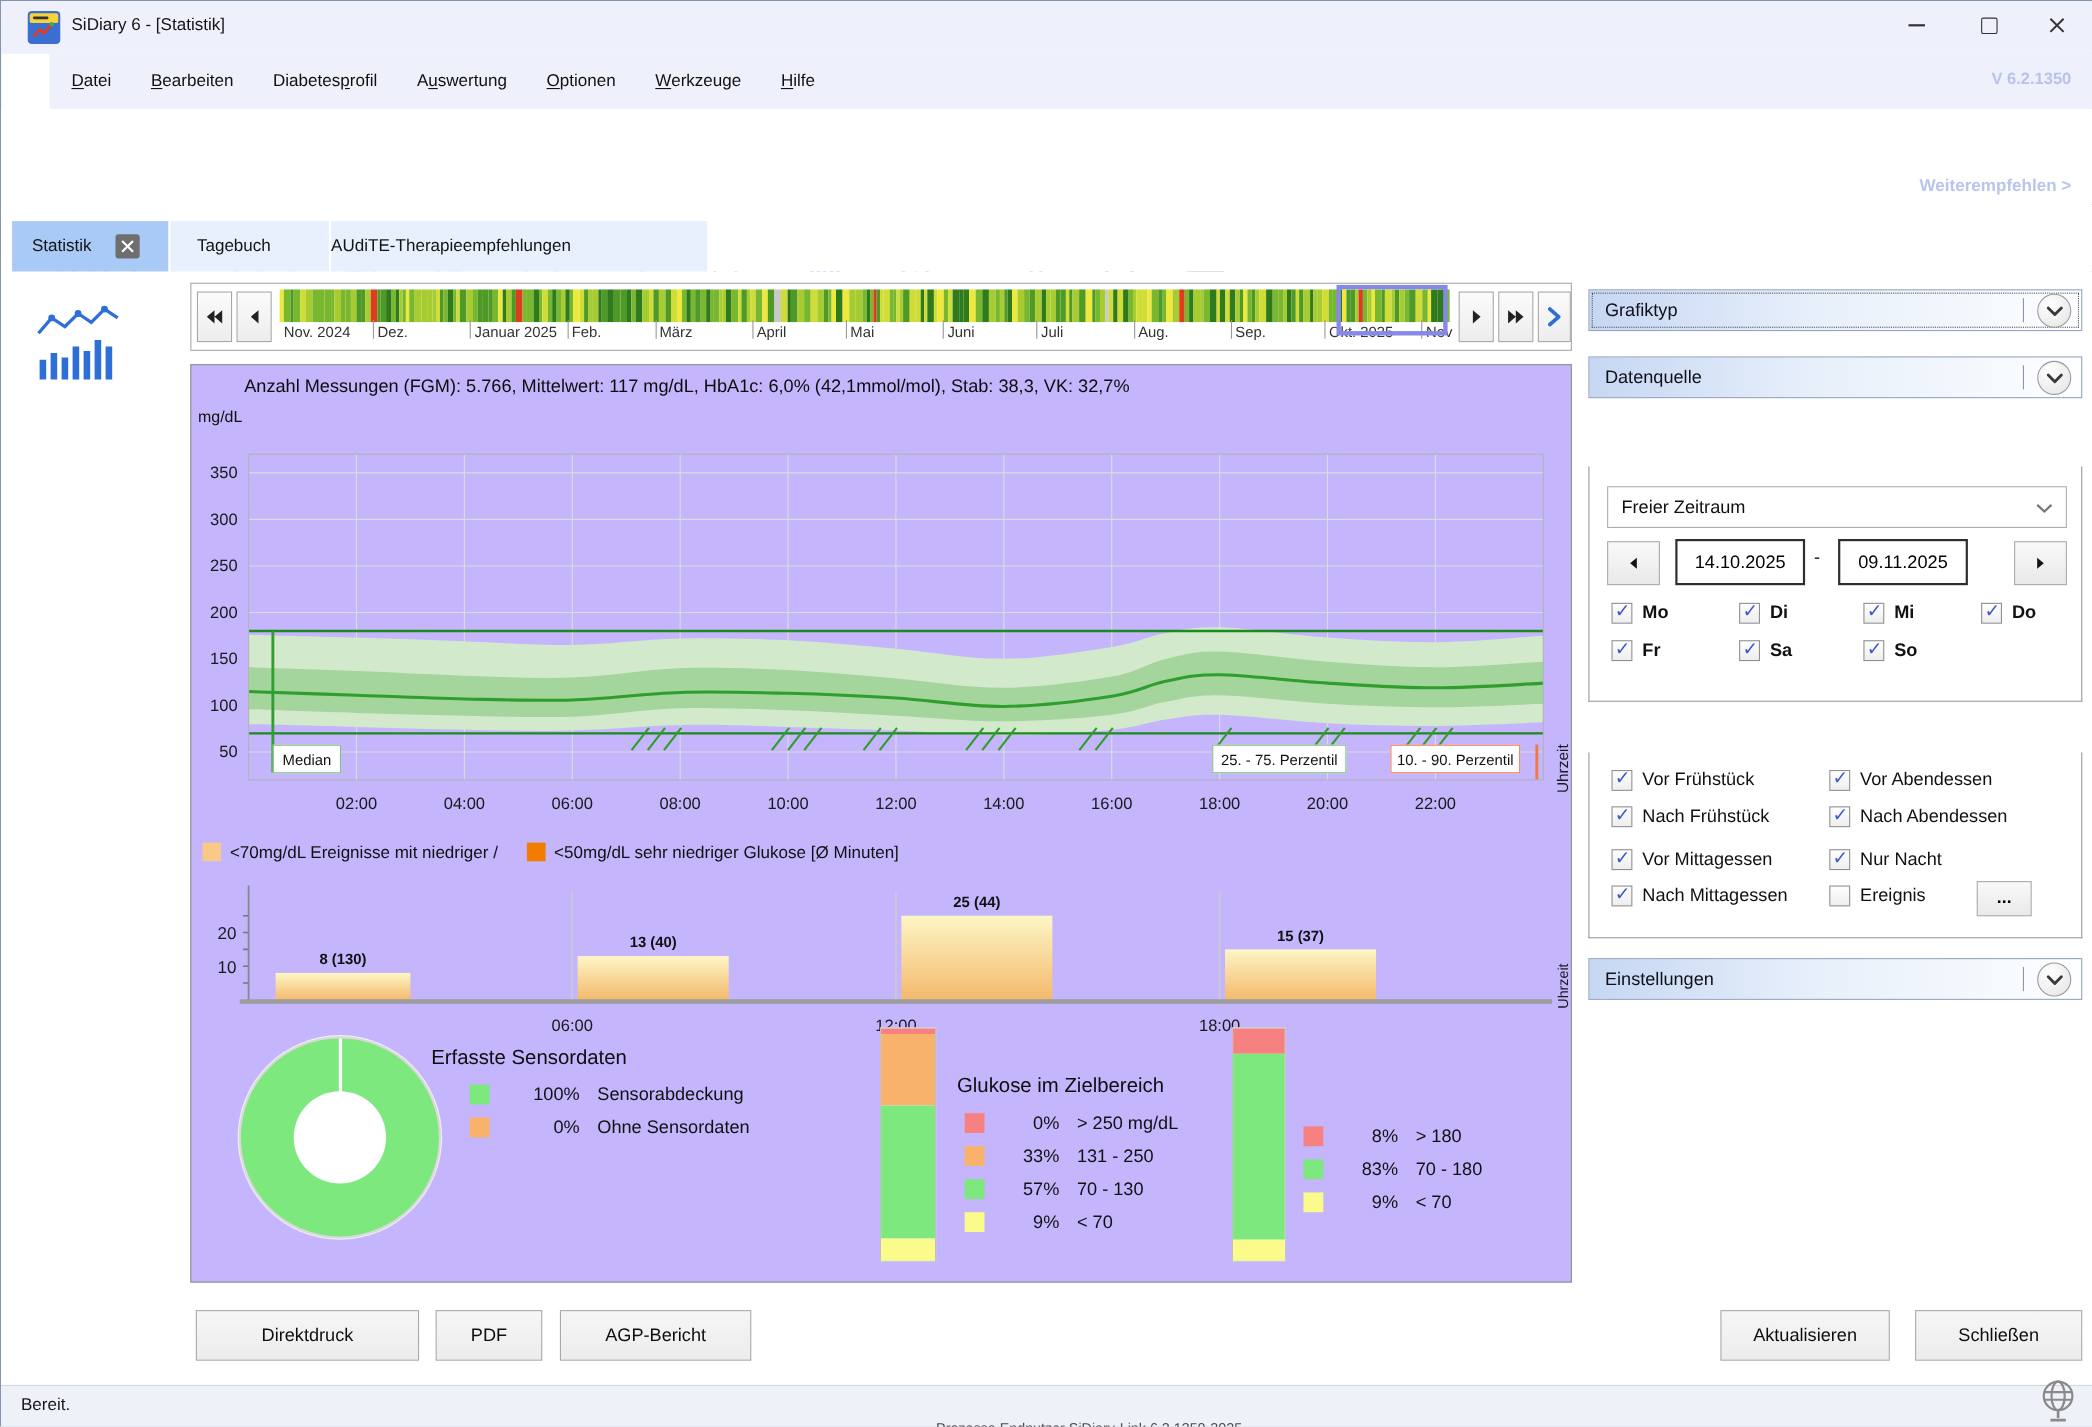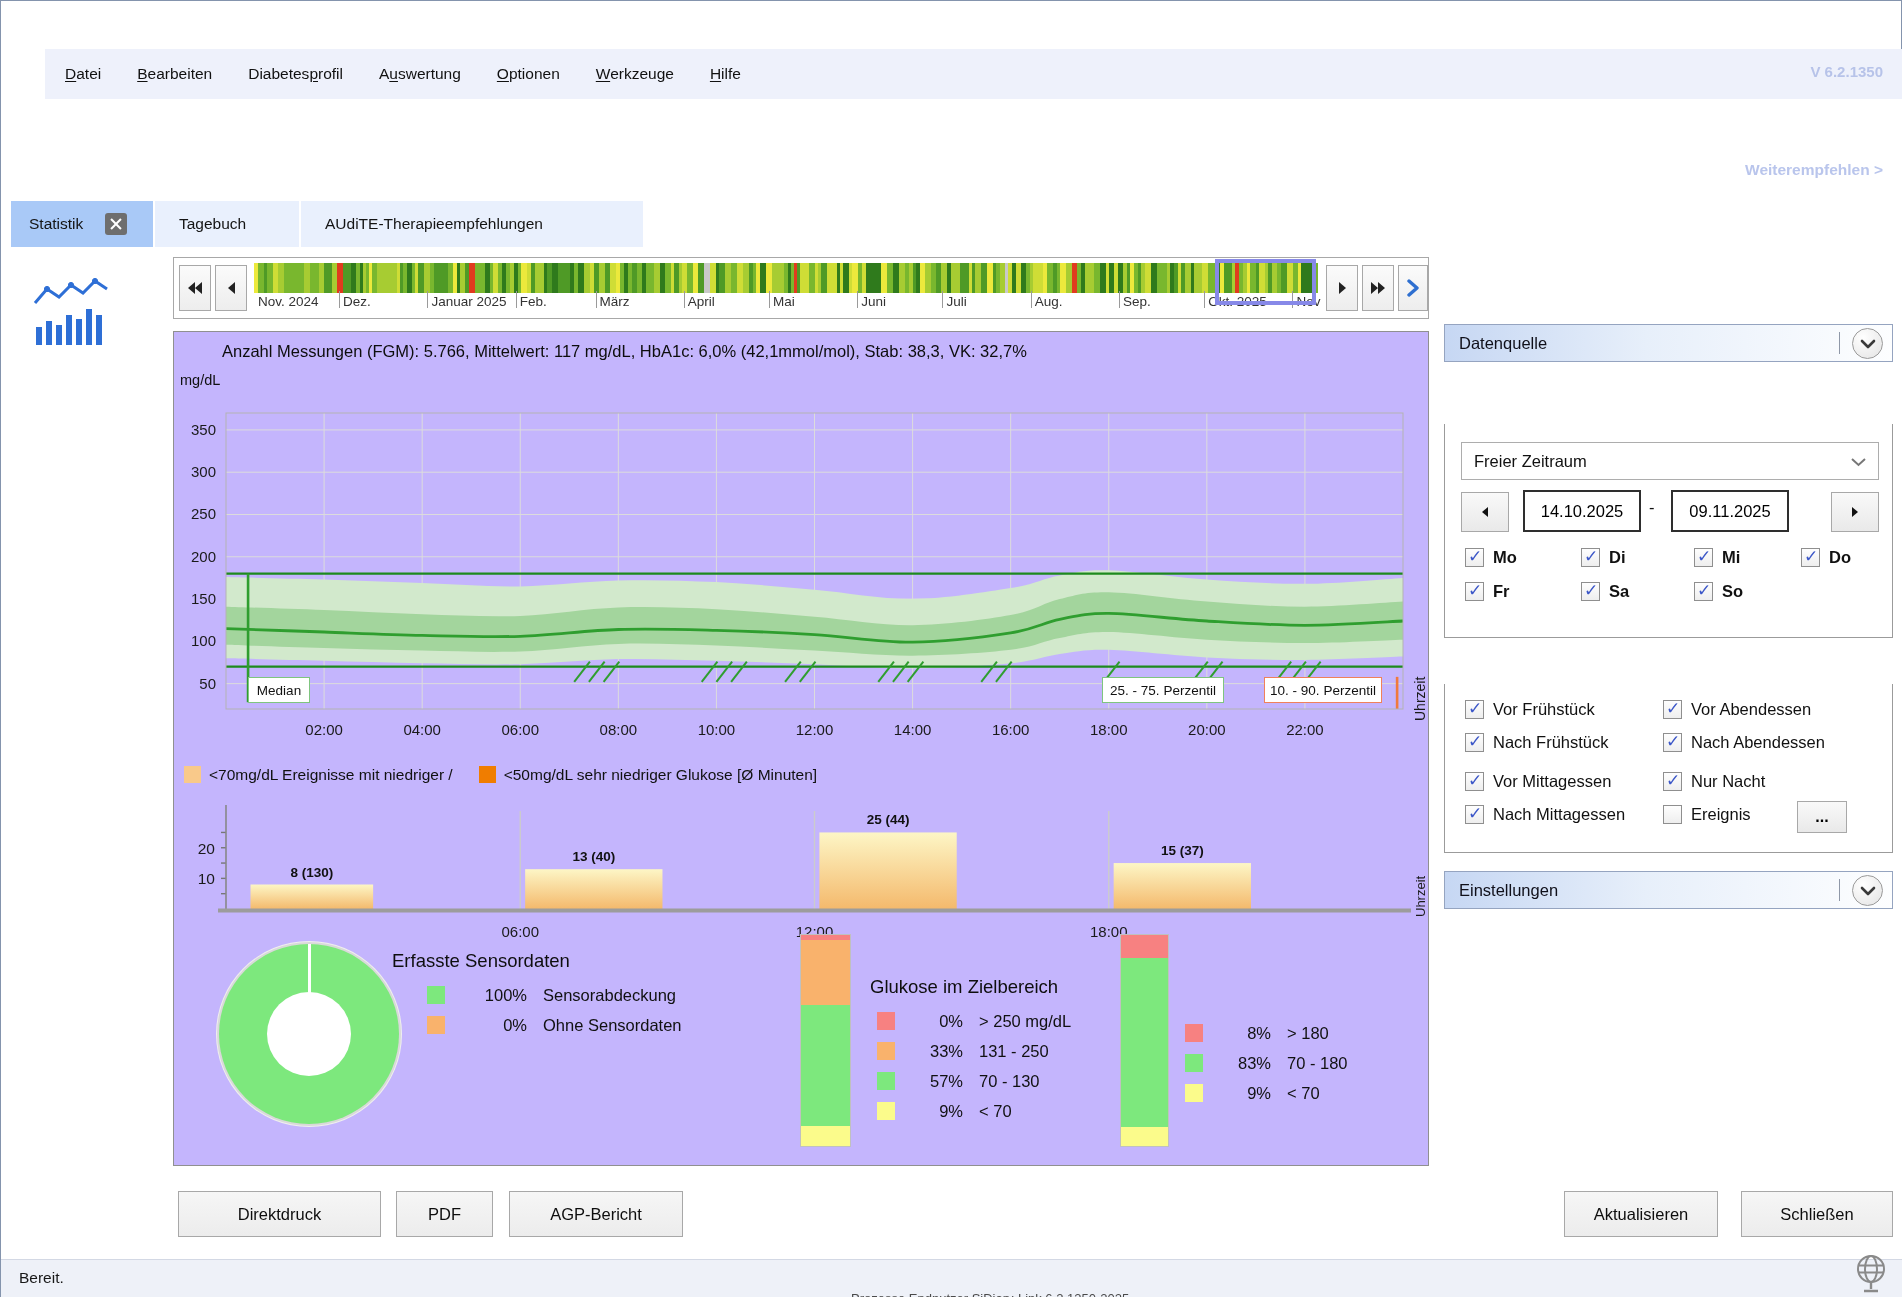--- a/index.html
+++ b/index.html
@@ -92,20 +92,43 @@
   #clipped{left:850px;top:1290px;width:720px;height:7px;overflow:hidden;font-size:13px;color:#4a4a4a;white-space:nowrap;}
   
   .wctl{position:absolute;top:0;width:58px;height:44px;display:flex;align-items:center;justify-content:center;}
   svg{display:block;}
 </style>
 </head>
 <body>
 
 <div id="window">
 
+  <div id="titlebar" class="abs">
+    <span class="abs" style="left:24px;top:9px;">
+      <svg width="30" height="30" viewBox="0 0 30 30">
+          <rect width="30" height="30" rx="4" fill="#3a6ed0"></rect>
+          <rect x="2" y="2" width="26" height="9" rx="2" fill="#f5d33a"></rect>
+          <rect x="5" y="5" width="14" height="2.4" rx="1" fill="#333"></rect>
+          <path d="M6 23l5-6 4 3 7-8" stroke="#e23b1f" stroke-width="2.6" fill="none"></path>
+          <circle cx="22" cy="12" r="2" fill="#3fae3f"></circle>
+        </svg>
+    </span>
+    <span id="title-text" class="abs">SiDiary 6 - [Statistik]</span>
+    <span class="wctl" style="right:132px;">
+        <span style="width:15px;height:2px;background:#333;"></span>
+      </span>
+    <span class="wctl" style="right:66px;">
+        <span style="width:13px;height:13px;border:1.7px solid #333;border-radius:2px;"></span>
+      </span>
+    <span class="wctl" style="right:4px;">
+      <svg width="16" height="16" viewBox="0 0 16 16">
+          <path d="M2 2l12 12M14 2L2 14" stroke="#333" stroke-width="1.8"></path>
+        </svg>
+    </span>
+  </div>
 
   <div id="menubar" class="abs">
     <div id="menu-items" class="abs">
         <span class="menu-item"><span></span><span class="key">D</span><span>atei</span></span>
         <span class="menu-item"><span></span><span class="key">B</span><span>earbeiten</span></span>
         <span class="menu-item"><span>Diabetes</span><span class="key">p</span><span>rofil</span></span>
         <span class="menu-item"><span>A</span><span class="key">u</span><span>swertung</span></span>
         <span class="menu-item"><span></span><span class="key">O</span><span>ptionen</span></span>
         <span class="menu-item"><span></span><span class="key">W</span><span>erkzeuge</span></span>
         <span class="menu-item"><span></span><span class="key">H</span><span>ilfe</span></span>
@@ -223,21 +246,21 @@
   <span id="recommend" class="abs">Weiterempfehlen &gt;</span>
 
   <div id="tabbar" class="abs">
     <div class="tab active" style="left:10px;width:142px;padding-left:18px;">
       <span>Statistik</span>
       <span class="tab-close"></span>
     </div>
     <div class="tab inactive" style="left:154px;width:144px;padding-left:24px;">
       <span>Tagebuch</span>
     </div>
-    <div class="tab inactive" style="left:300px;width:342px;padding-left:24px;">
+    <div class="tab inactive" style="left:300px;width:342px;">
       <span>AUdiTE-Therapieempfehlungen</span>
     </div>
   </div>
 
   <div id="content" class="abs">
 
     <span id="logo" class="abs">
       <svg width="82" height="72" viewBox="0 0 82 72" fill="none" stroke="#2e6fd6">
           <path d="M8 70V52M18 70V46M28 70V50M38 70V40M48 70V44M58 70V34M68 70V40" stroke-width="6"></path>
           <path d="M4 28l12-14 12 8 12-12 12 8 12-12 12 8" stroke-width="3"></path>
@@ -718,20 +741,29 @@
             <div style="margin-left: 16px; white-space: nowrap;">70 - 180</div>
           </div>
           <div style="display: flex; align-items: center; height: 30px; font-size: 16.5px;">
             <div style="width: 18px; height: 18px; margin-right: 10px; background: rgb(251, 251, 139); flex: 0 0 auto;"></div>
             <div style="width: 58px; text-align: right;">9%</div>
             <div style="margin-left: 16px; white-space: nowrap;">&lt; 70</div>
           </div>
         </div>
     </div>
 
+    <div class="phead focus-dotted" style="top:16px;">
+      <span class="ptitle">Grafiktyp</span>
+      <span class="pdiv"></span>
+      <span class="pbtn">
+          <svg width="16" height="10" viewBox="0 0 16 10">
+            <path d="M2 2l6 6 6-6" stroke="#3a3a3a" stroke-width="2.6" fill="none" stroke-linecap="round" stroke-linejoin="round"></path>
+          </svg>
+        </span>
+    </div>
     <div class="phead" style="top:77px;">
       <span class="ptitle">Datenquelle</span>
       <span class="pdiv"></span>
       <span class="pbtn">
           <svg width="16" height="10" viewBox="0 0 16 10">
             <path d="M2 2l6 6 6-6" stroke="#3a3a3a" stroke-width="2.6" fill="none" stroke-linecap="round" stroke-linejoin="round"></path>
           </svg>
         </span>
     </div>
     <div class="pbody" style="top:177px;height:214px;">

